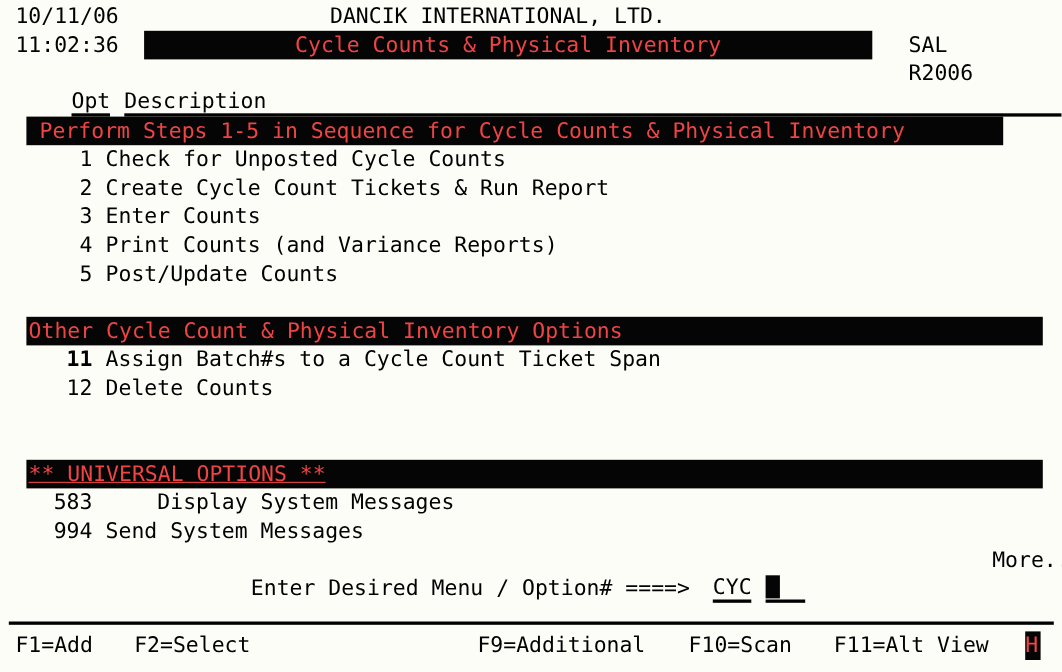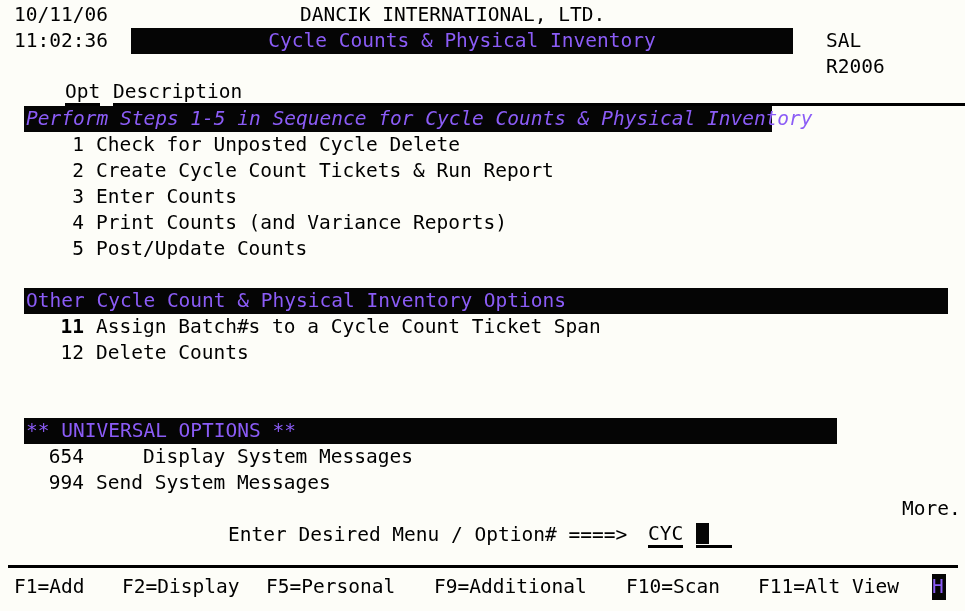--- a/index.html
+++ b/index.html
@@ -36,21 +36,21 @@
   .cell {
     position: absolute;
     white-space: pre;
     line-height: 26px;
     font-size: 19.5px;
     top: 0;
   }
   
   .rev {
     background: #050505;
-    color: #8b5cf6;
+    color: #ef4444;
     display: inline-block;
     height: 26px;
     line-height: 26px;
     white-space: pre;
     box-sizing: border-box;
   }
   .uline {
     border-bottom: 3px solid #000;
     display: inline-block;
     line-height: 23px;
@@ -99,26 +99,26 @@
   <div class="row" style="top:54px;">
     <span class="cell" style="left:826px;">R2006</span>
   </div>
 
   <div class="row" style="top:80px;margin-left:41px;">
     <span class="cell uline" style="left:24px;">Opt</span>
     <span class="cell uline" style="left:72px;width:876px;">Description</span>
   </div>
 
   <div class="row" style="top:106px;">
-    <span class="cell rev" style="left:24px;width:748px;padding-left:2px;font-style:italic;">Perform Steps 1-5 in Sequence for Cycle Counts &amp; Physical Inventory</span>
+    <span class="cell rev" style="left:24px;width:888px;padding-left:12px;">Perform Steps 1-5 in Sequence for Cycle Counts &amp; Physical Inventory</span>
   </div>
 
   <div class="row" style="top:132px;">
     <span class="cell" style="left:48px;width:36px;text-align:right;">1</span>
-    <span class="cell" style="left:96px;">Check for Unposted Cycle Delete</span>
+    <span class="cell" style="left:96px;">Check for Unposted Cycle Counts</span>
   </div>
   <div class="row" style="top:158px;">
     <span class="cell" style="left:48px;width:36px;text-align:right;">2</span>
     <span class="cell" style="left:96px;">Create Cycle Count Tickets &amp; Run Report</span>
   </div>
   <div class="row" style="top:184px;">
     <span class="cell" style="left:48px;width:36px;text-align:right;">3</span>
     <span class="cell" style="left:96px;">Enter Counts</span>
   </div>
   <div class="row" style="top:210px;">
@@ -137,25 +137,25 @@
   <div class="row" style="top:314px;">
     <span class="cell" style="left:36px;width:48px;text-align:right;font-weight:bold;">11</span>
     <span class="cell" style="left:96px;">Assign Batch#s to a Cycle Count Ticket Span</span>
   </div>
   <div class="row" style="top:340px;">
     <span class="cell" style="left:36px;width:48px;text-align:right;">12</span>
     <span class="cell" style="left:96px;">Delete Counts</span>
   </div>
 
   <div class="row" style="top:418px;">
-    <span class="cell rev" style="left:24px;width:813px;padding-left:2px;">** UNIVERSAL OPTIONS **</span>
+    <span class="cell rev" style="left:24px;width:924px;padding-left:2px;text-decoration:underline;">** UNIVERSAL OPTIONS **</span>
   </div>
 
   <div class="row" style="top:444px;">
-    <span class="cell" style="left:24px;width:60px;text-align:right;">654</span>
+    <span class="cell" style="left:24px;width:60px;text-align:right;">583</span>
     <span class="cell" style="left:111px;margin-left:32px;">Display System Messages</span>
   </div>
   <div class="row" style="top:470px;">
     <span class="cell" style="left:24px;width:60px;text-align:right;">994</span>
     <span class="cell" style="left:96px;">Send System Messages</span>
   </div>
 
   <div class="row" style="top:496px;margin-left:40px;">
     <span class="cell" style="left:862px;">More...</span>
   </div>
@@ -163,21 +163,20 @@
   <div class="row" style="top:522px;">
     <span class="cell" style="left:228px;">Enter Desired Menu / Option# ====&gt;</span>
     <span class="cell uline" style="left:648px;">CYC</span>
     <span class="cell cursor-slot" style="left:696px;width:36px;"><span class="cursor"></span></span>
   </div>
 
   <div class="hr" style="left:8px; top:565px; width:950px;"></div>
 
   <div class="row" style="top:574px;">
     <span class="cell" style="left:14px;">F1=Add</span>
-    <span class="cell" style="left:122px;">F2=Display</span>
-    <span class="cell" style="left:266px;">F5=Personal</span>
+    <span class="cell" style="left:122px;">F2=Select</span>
     <span class="cell" style="left:434px;">F9=Additional</span>
     <span class="cell" style="left:626px;">F10=Scan</span>
     <span class="cell" style="left:758px;">F11=Alt View</span>
     <span class="cell rev" style="left:932px;width:14px;">H</span>
   </div>
 
 </div>
 
 </body></html>

